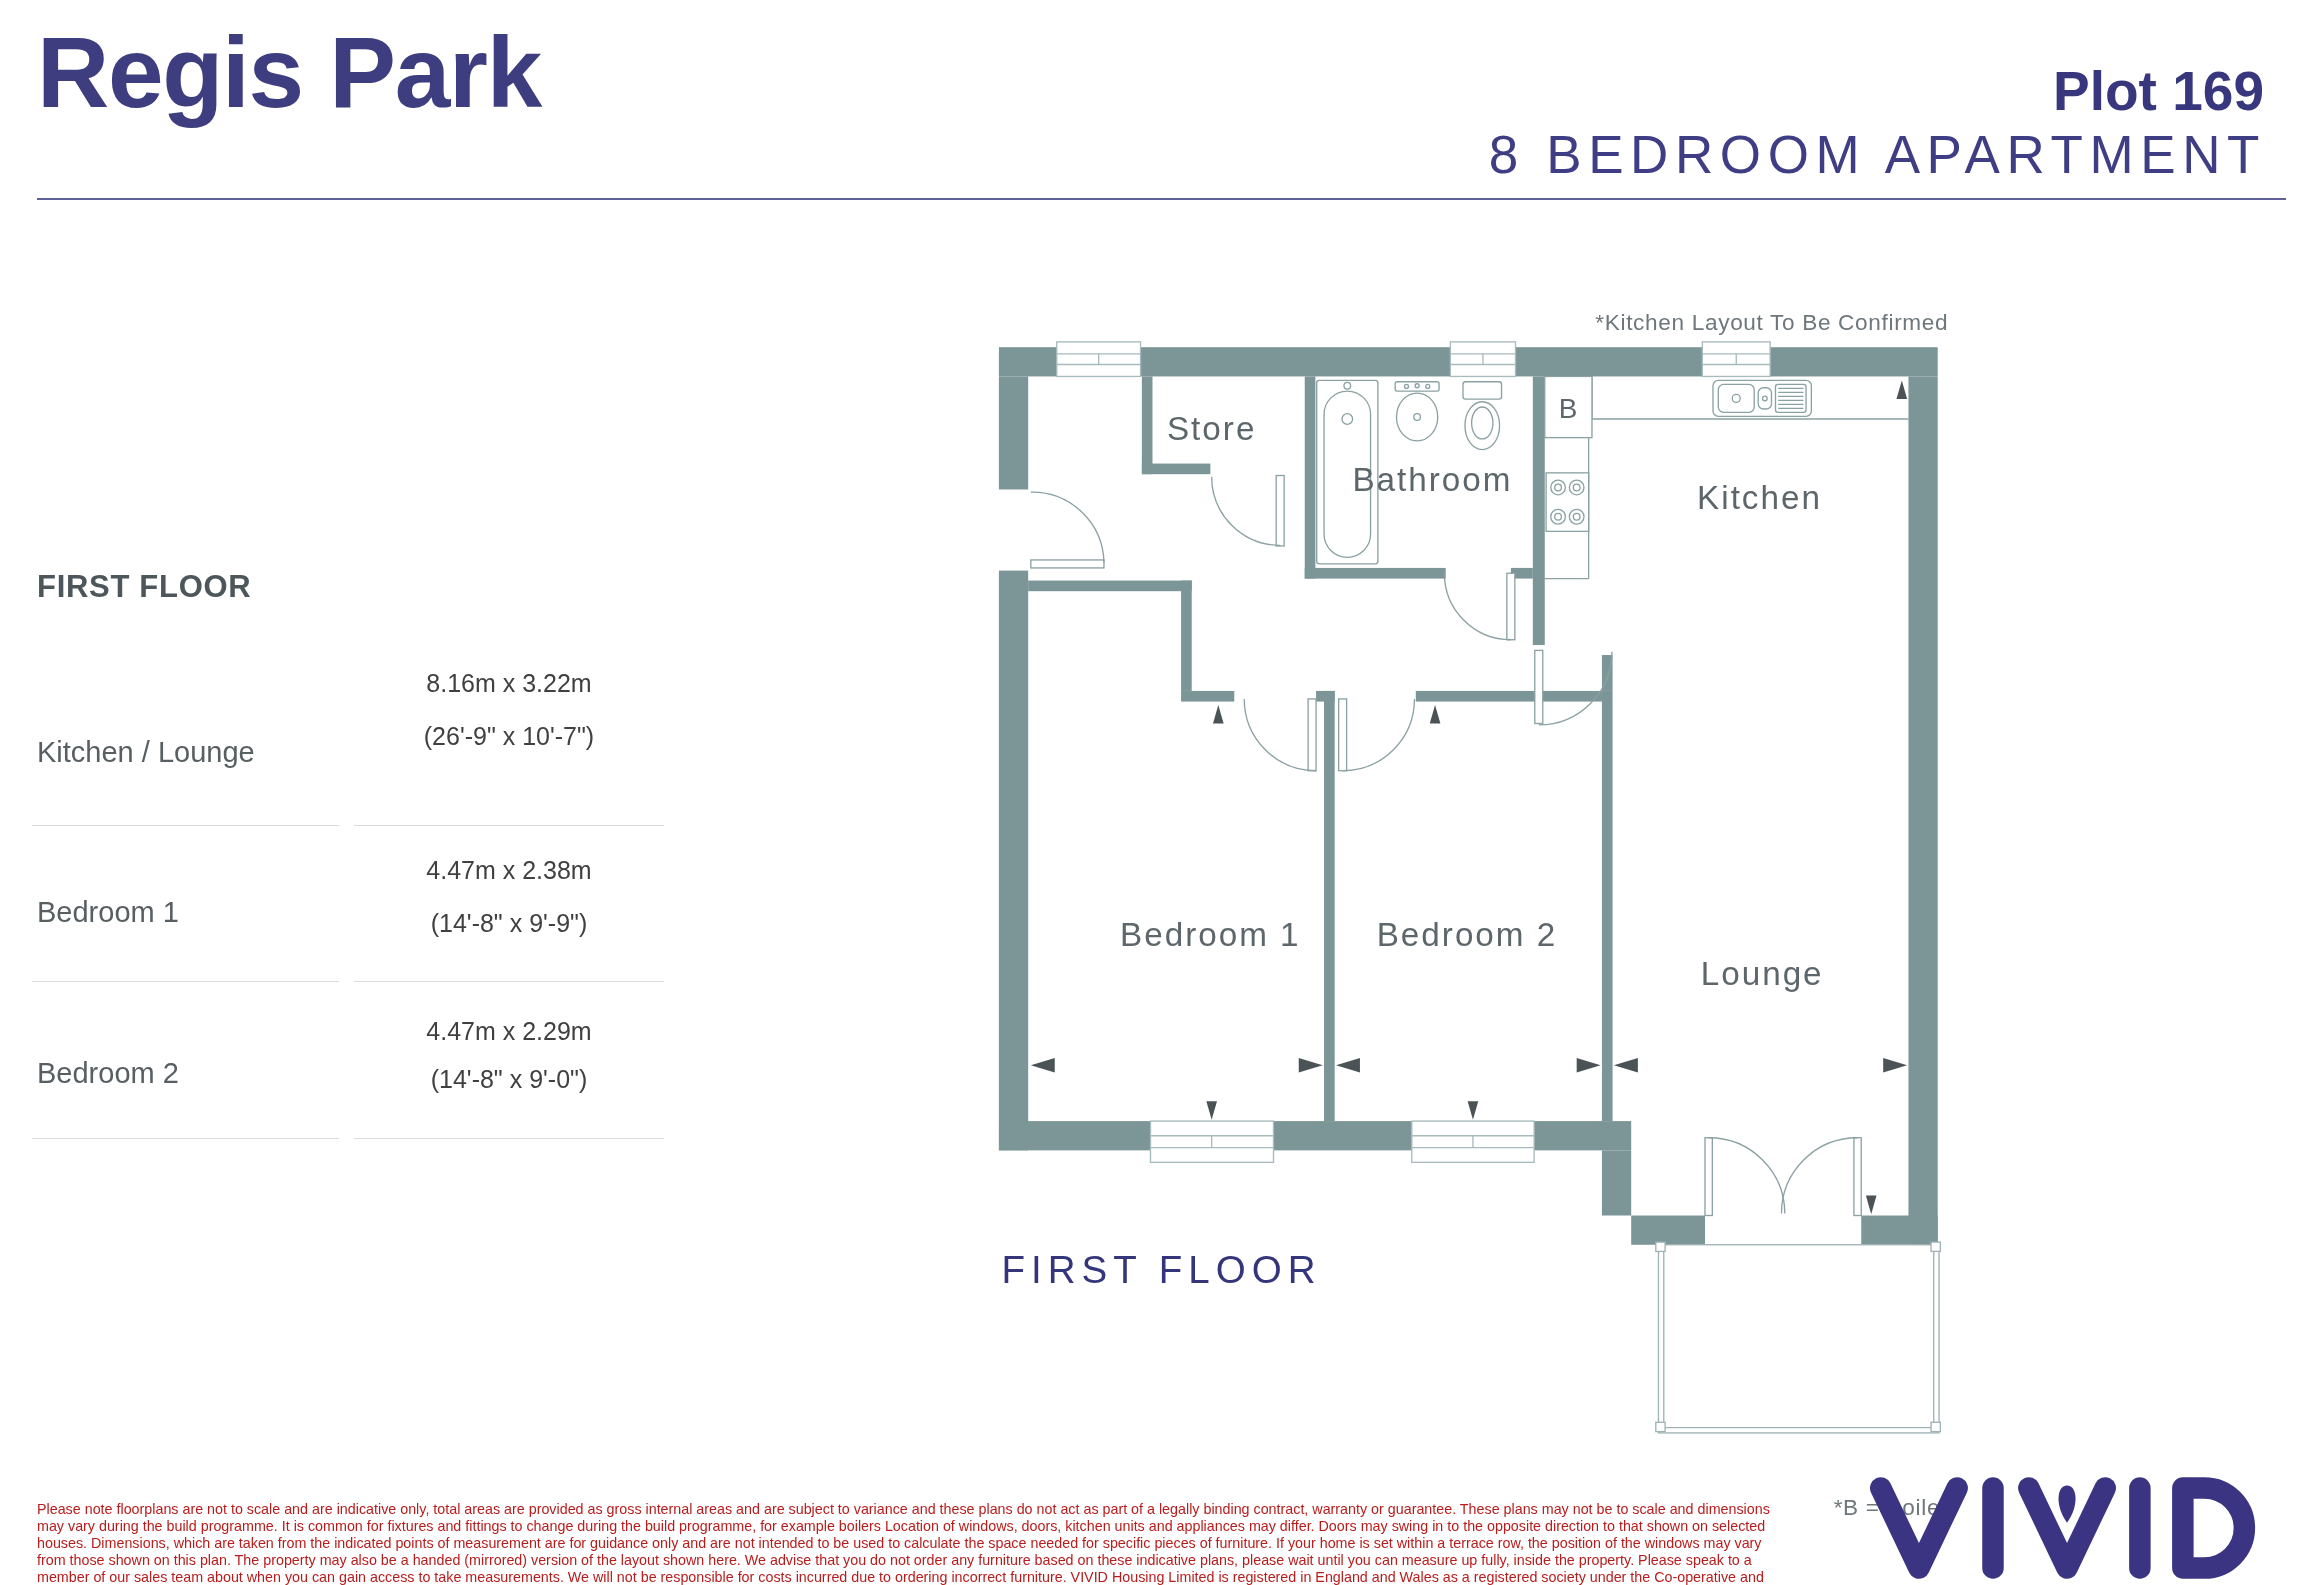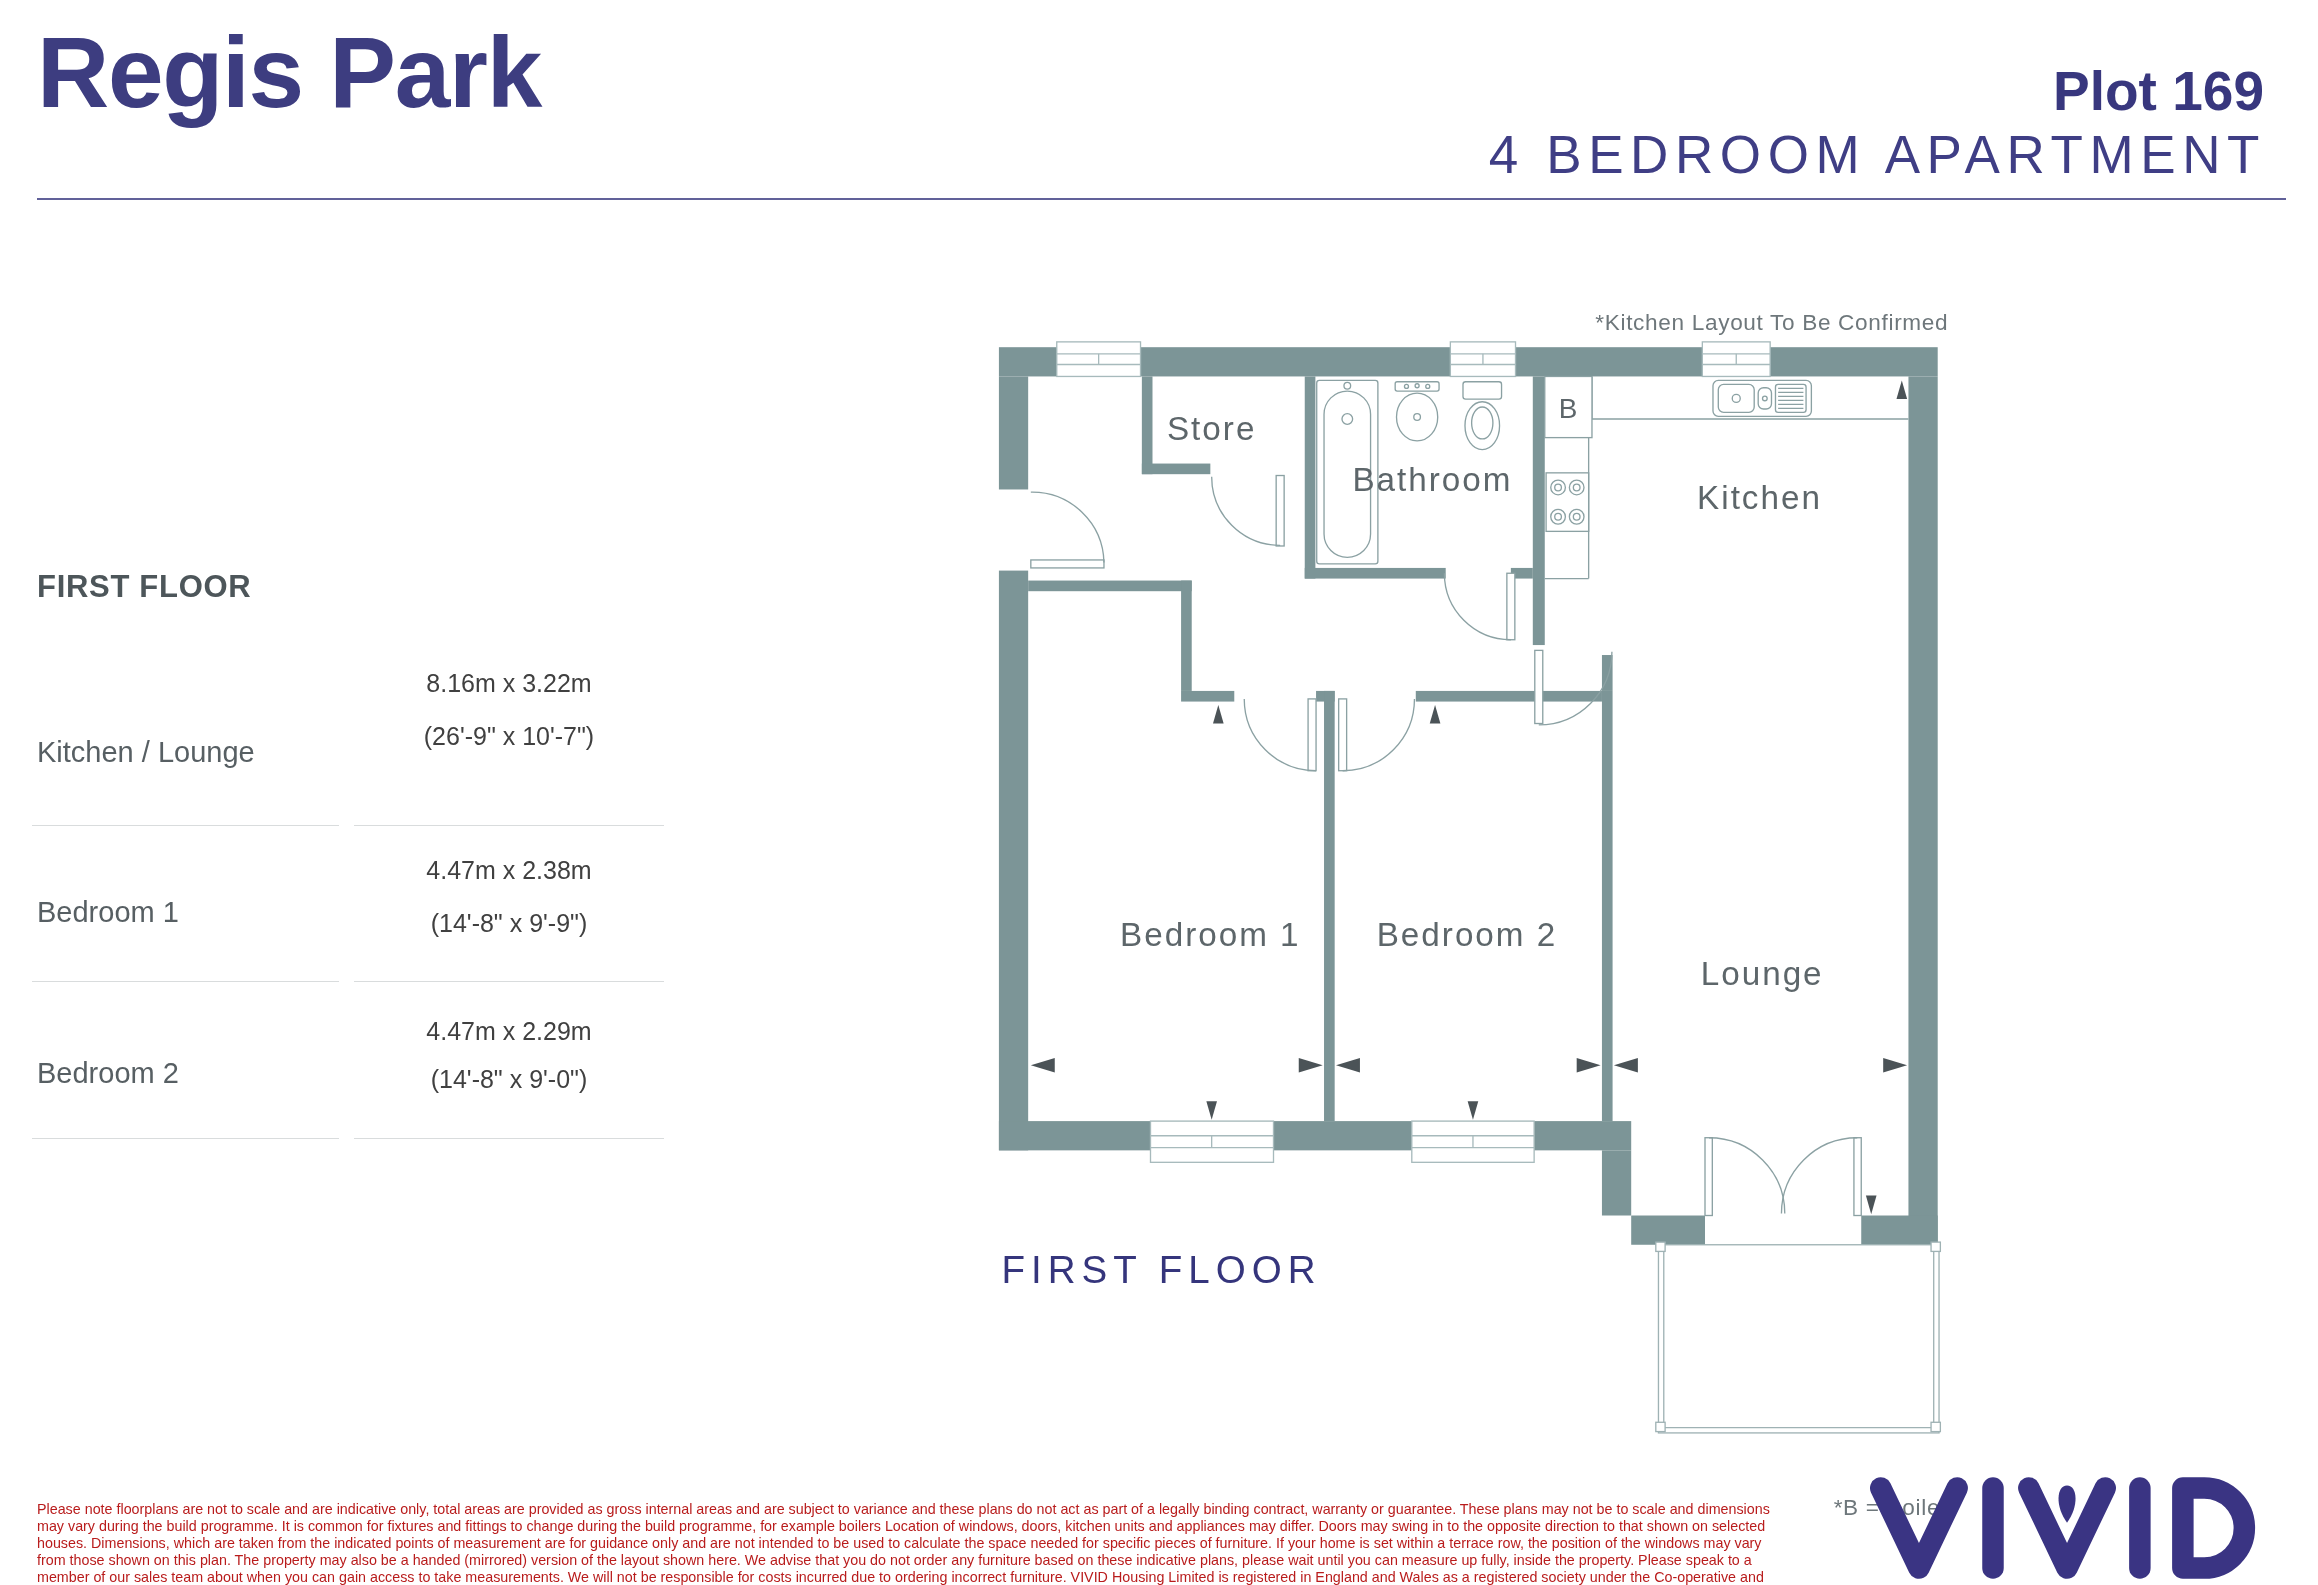--- a/index.html
+++ b/index.html
@@ -54,21 +54,21 @@
   
   .logo{position:absolute;left:1870px;top:1477px;}
 </style>
 </head>
 <body>
 
 <div class="page">
 
   <div class="dev-title">Regis Park</div>
   <div class="plot-title">Plot 169</div>
-  <div class="plot-type">4 BEDROOM APARTMENT</div>
+  <div class="plot-type">8 BEDROOM APARTMENT</div>
   <div class="header-rule"></div>
 
   <div class="tbl-head">FIRST FLOOR</div>
 
   <div class="tbl-label" style="top:696px">Kitchen / Lounge</div>
   <div class="tbl-val" style="top:669px">8.16m x 3.22m</div>
   <div class="tbl-val" style="top:722px">(26'-9" x 10'-7")</div>
   <div class="tbl-div" style="top:825px;left:32px;width:307px"></div>
   <div class="tbl-div" style="top:825px;left:354px;width:310px"></div>
 

